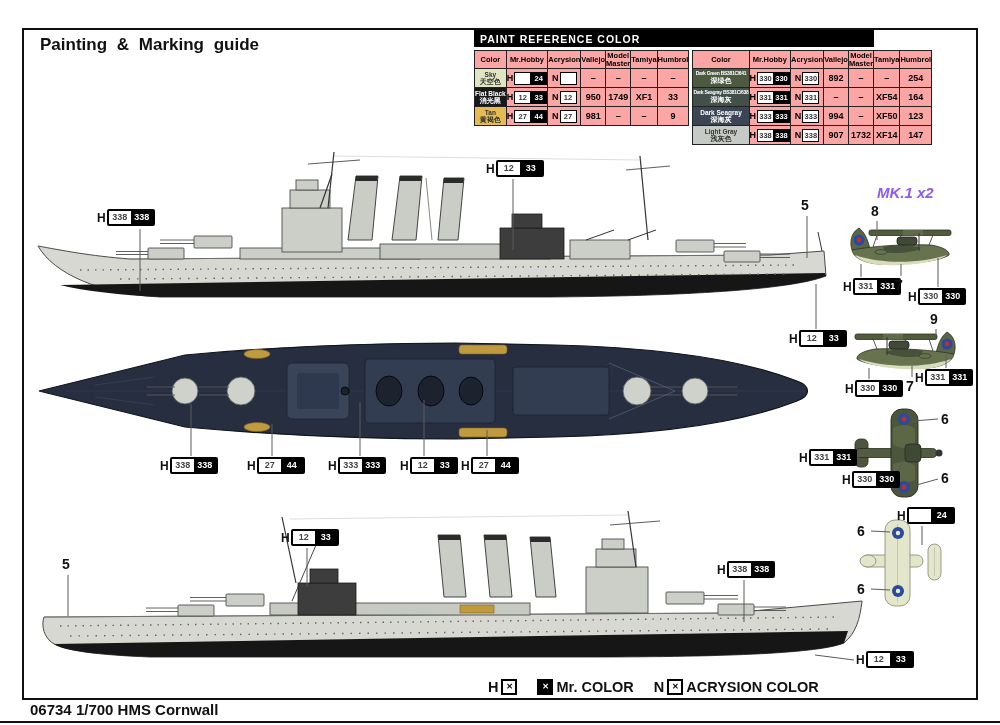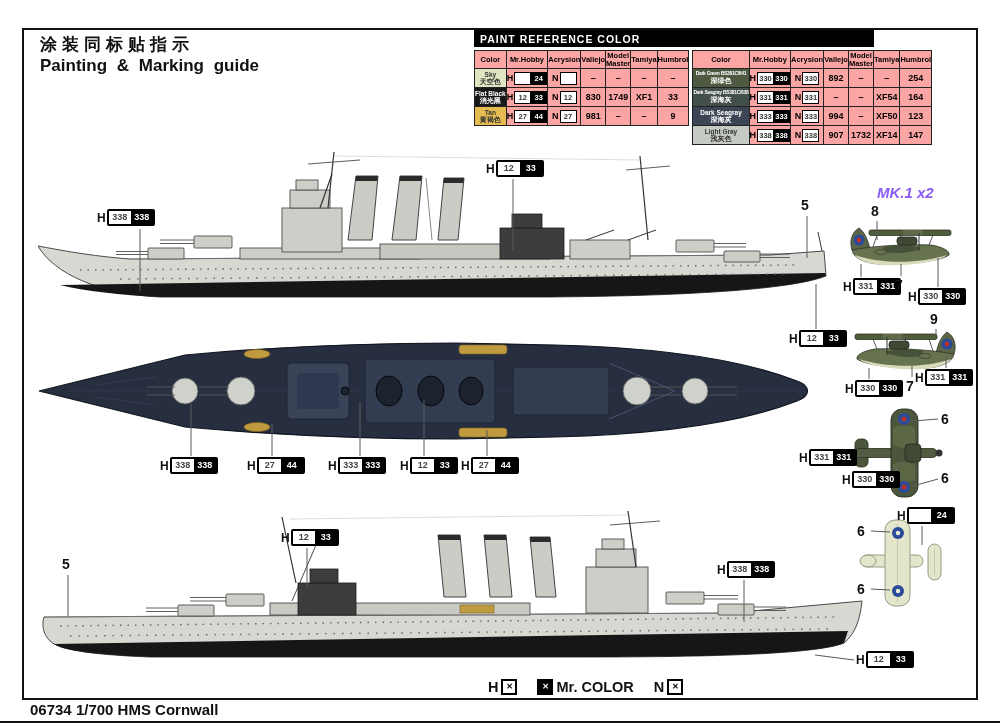--- a/index.html
+++ b/index.html
@@ -56,21 +56,20 @@
 
   svg{position:absolute;z-index:2;}
   #leader-overlay{left:0;top:0;z-index:4;pointer-events:none;}
 </style>
 </head>
 <body>
 
 <div class="frame"></div>
 
 <div class="titleblock">
-  <div class="title-cn">涂装同标贴指示</div>
   <div class="title-en">Painting  &amp;  Marking  guide</div>
 </div>
 
 <div class="ptable-wrap">
   <div class="ptable-title">PAINT  REFERENCE COLOR</div>
   <div class="ptables">
     <table class="pt" id="pt-left">
         <colgroup>
           <col style="width:47px">
           <col style="width:52px">
@@ -116,21 +115,21 @@
             </td>
             <td><span class="tchip">
                 <span class="ltr">H</span>
                 <span class="seg w">12</span>
                 <span class="seg b">33</span>
               </span></td>
             <td><span class="tchip">
                 <span class="ltr">N</span>
                 <span class="seg w">12</span>
               </span></td>
-            <td>830</td>
+            <td>950</td>
             <td>1749</td>
             <td>XF1</td>
             <td>33</td>
           </tr>
           <tr>
             <td class="swatch" style="background:#e6bc52;color:#333333">
               <div class="nm-en">Tan</div>
               <div class="nm-cn">黄褐色</div>
             </td>
             <td><span class="tchip">
@@ -480,20 +479,21 @@
       <span>H</span>
       <span class="lgbox white">✕</span>
     </span>
     <span class="lgitem">
       <span class="lgbox black">✕</span>
       <span>Mr. COLOR</span>
     </span>
     <span class="lgitem">
       <span>N</span>
       <span class="lgbox white">✕</span>
+      <span>ACRYSION COLOR</span>
     </span>
   </div>
 
 <div class="footer-text">06734  1/700  HMS Cornwall</div>
 <div class="footer-line"></div>
 
 <div class="callout" style="left: 97px; top: 209px;">
     <span class="pfx">H</span>
     <span class="cpill">
       <span class="cseg w">338</span>

